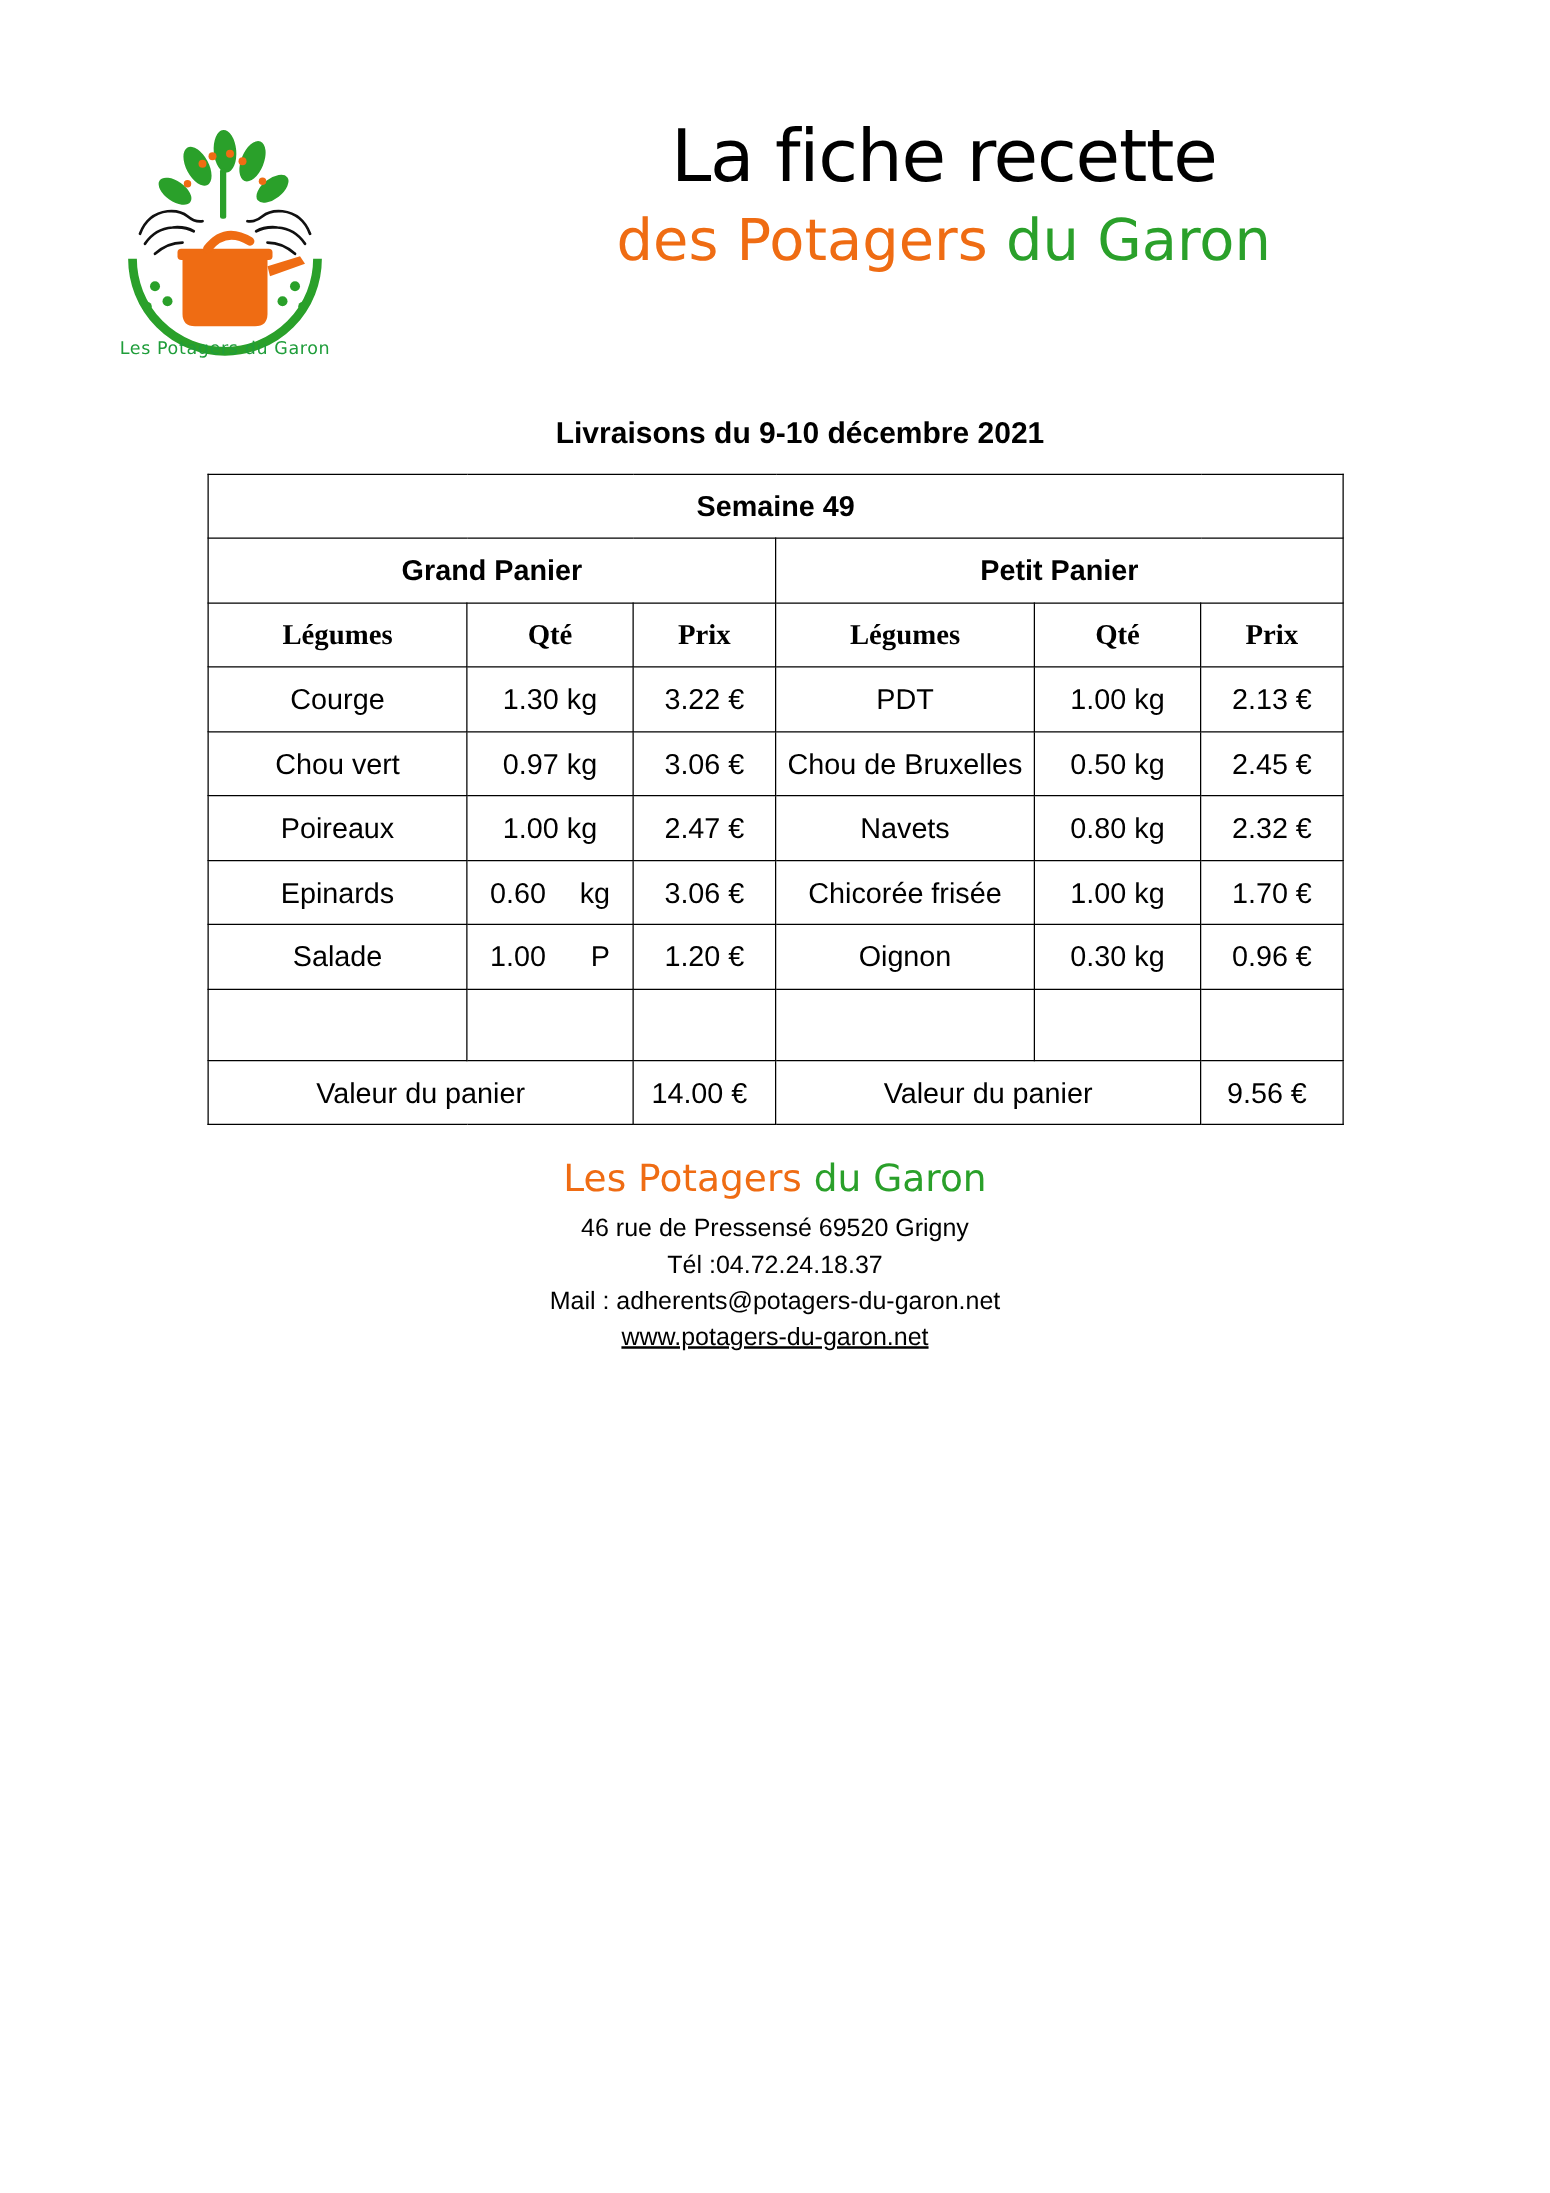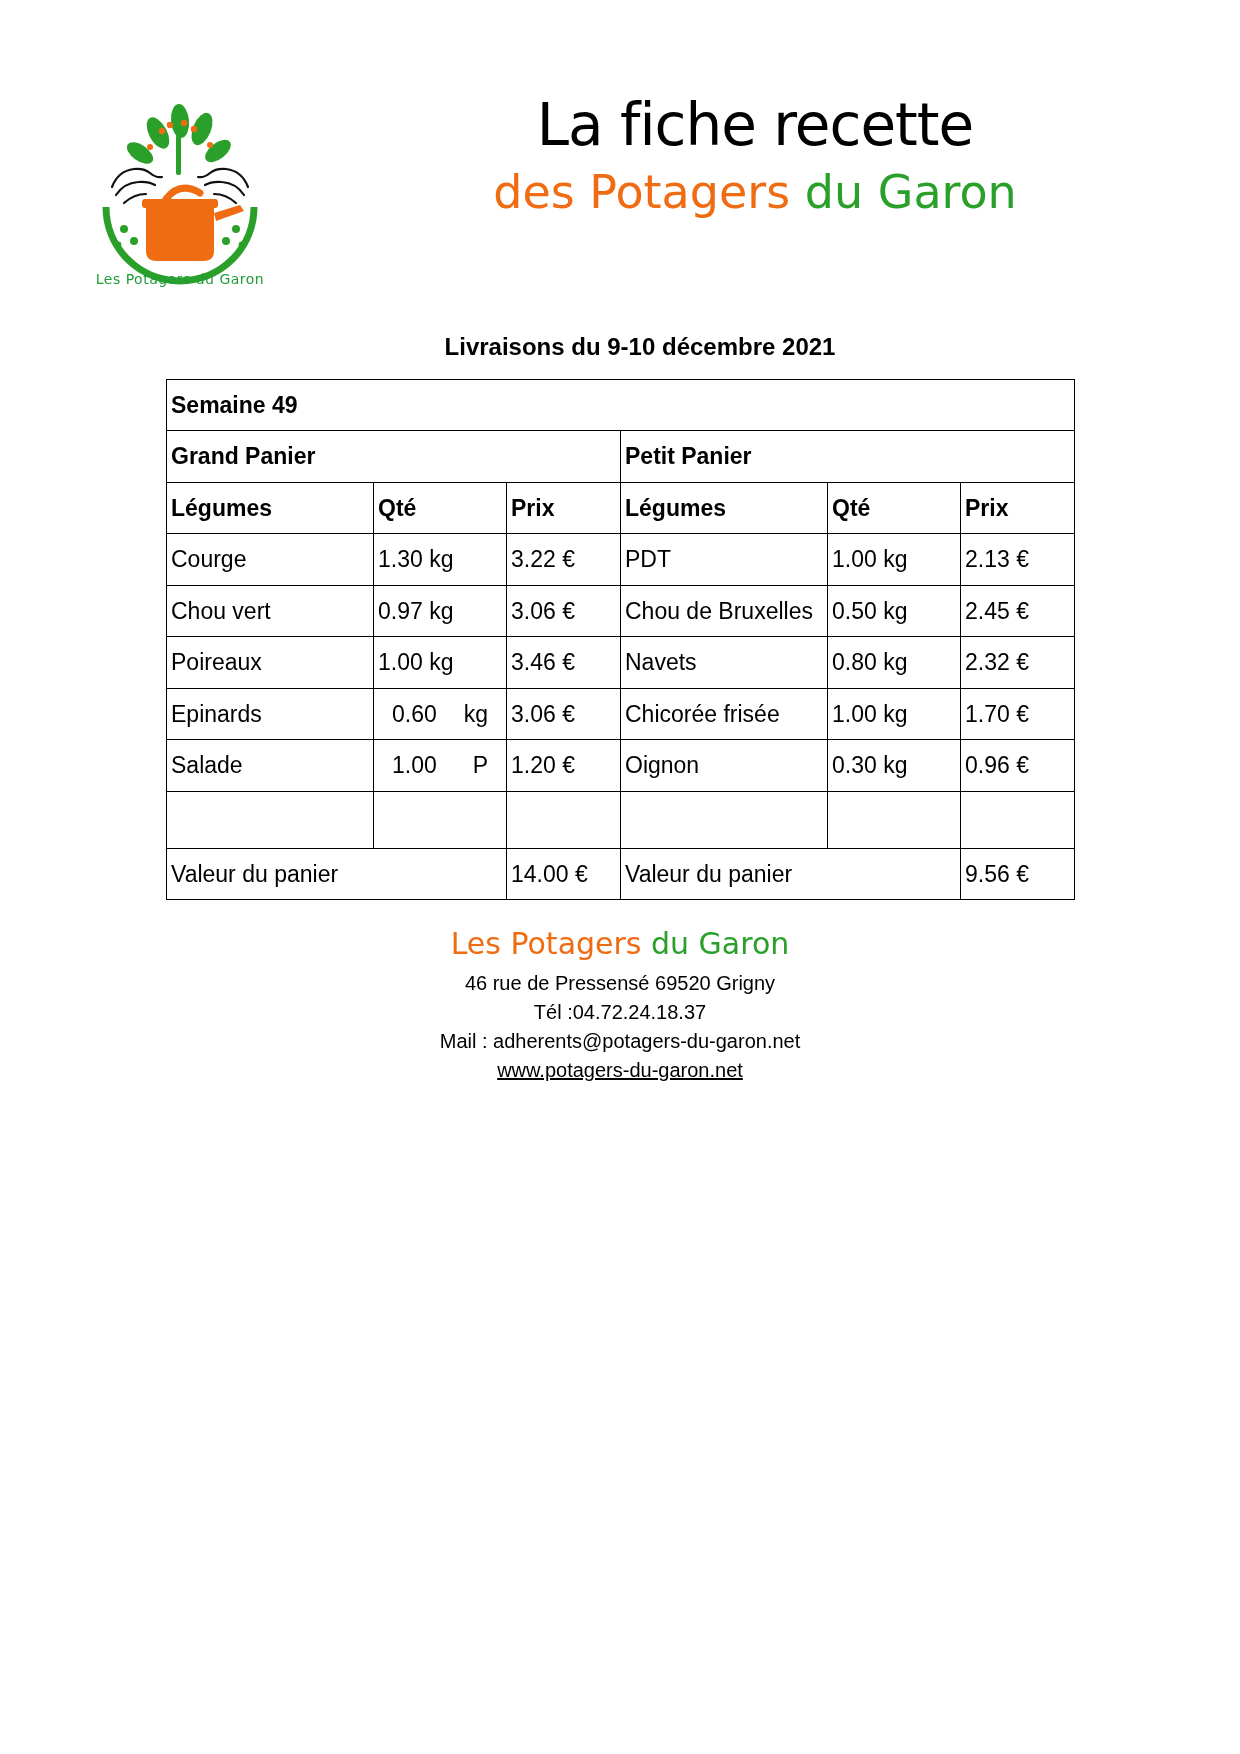--- a/index.html
+++ b/index.html
@@ -87,41 +87,42 @@
     width: 908px;
     margin: 0 auto;
   }
   table.basket {
     border-collapse: collapse;
     width: 100%;
     table-layout: fixed;
   }
   table.basket td, table.basket th {
     border: 1.5px solid #000;
-    text-align: left;
+    text-align: center;
     vertical-align: middle;
     font-size: 23px;
     font-weight: 400;
     padding: 12px 4px;
     line-height: 1.15;
   }
   table.basket th {
     font-weight: bold;
   }
   .week-row th {
     font-size: 24px;
     padding: 16px 4px;
   }
   .panier-row th {
     font-size: 24px;
     padding: 15px 4px;
   }
   .head-row th {
     font-size: 24px;
     padding: 14px 4px;
+    font-family: Liberation Serif, serif;
   }
   .empty-row td {
     height: 32px;
     padding: 0;
   }
   .total-row td {
     font-weight: bold;
     font-size: 24px;
     padding: 15px 4px;
   }
@@ -263,21 +264,21 @@
         <td>0.97 kg</td>
         <td>3.06 €</td>
         <td>Chou de Bruxelles</td>
         <td>0.50 kg</td>
         <td>2.45 €</td>
       </tr>
 
       <tr>
         <td>Poireaux</td>
         <td>1.00 kg</td>
-        <td>3.46 €</td>
+        <td>2.47 €</td>
         <td>Navets</td>
         <td>0.80 kg</td>
         <td>2.32 €</td>
       </tr>
 
       <tr>
         <td>Epinards</td>
         <td>
           <div class="qty-inner">
             <span>0.60</span>

